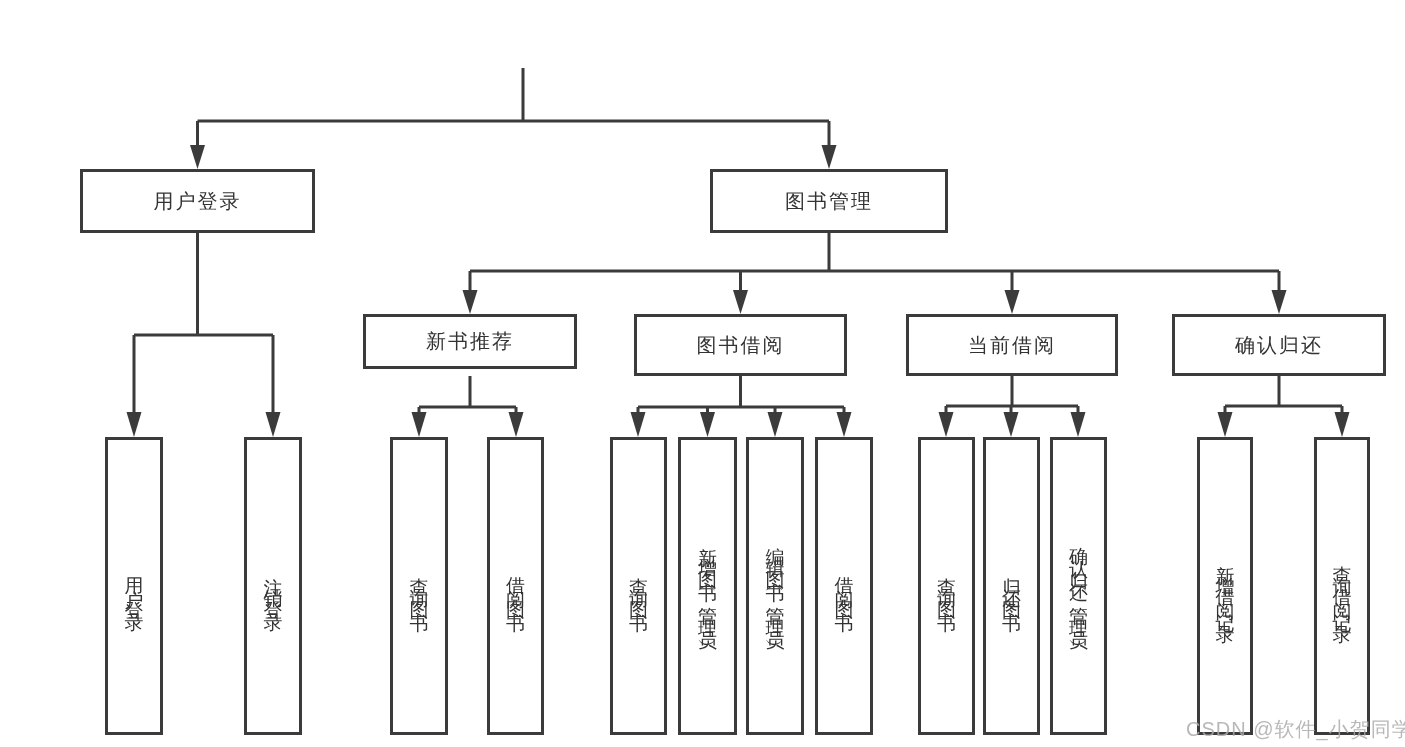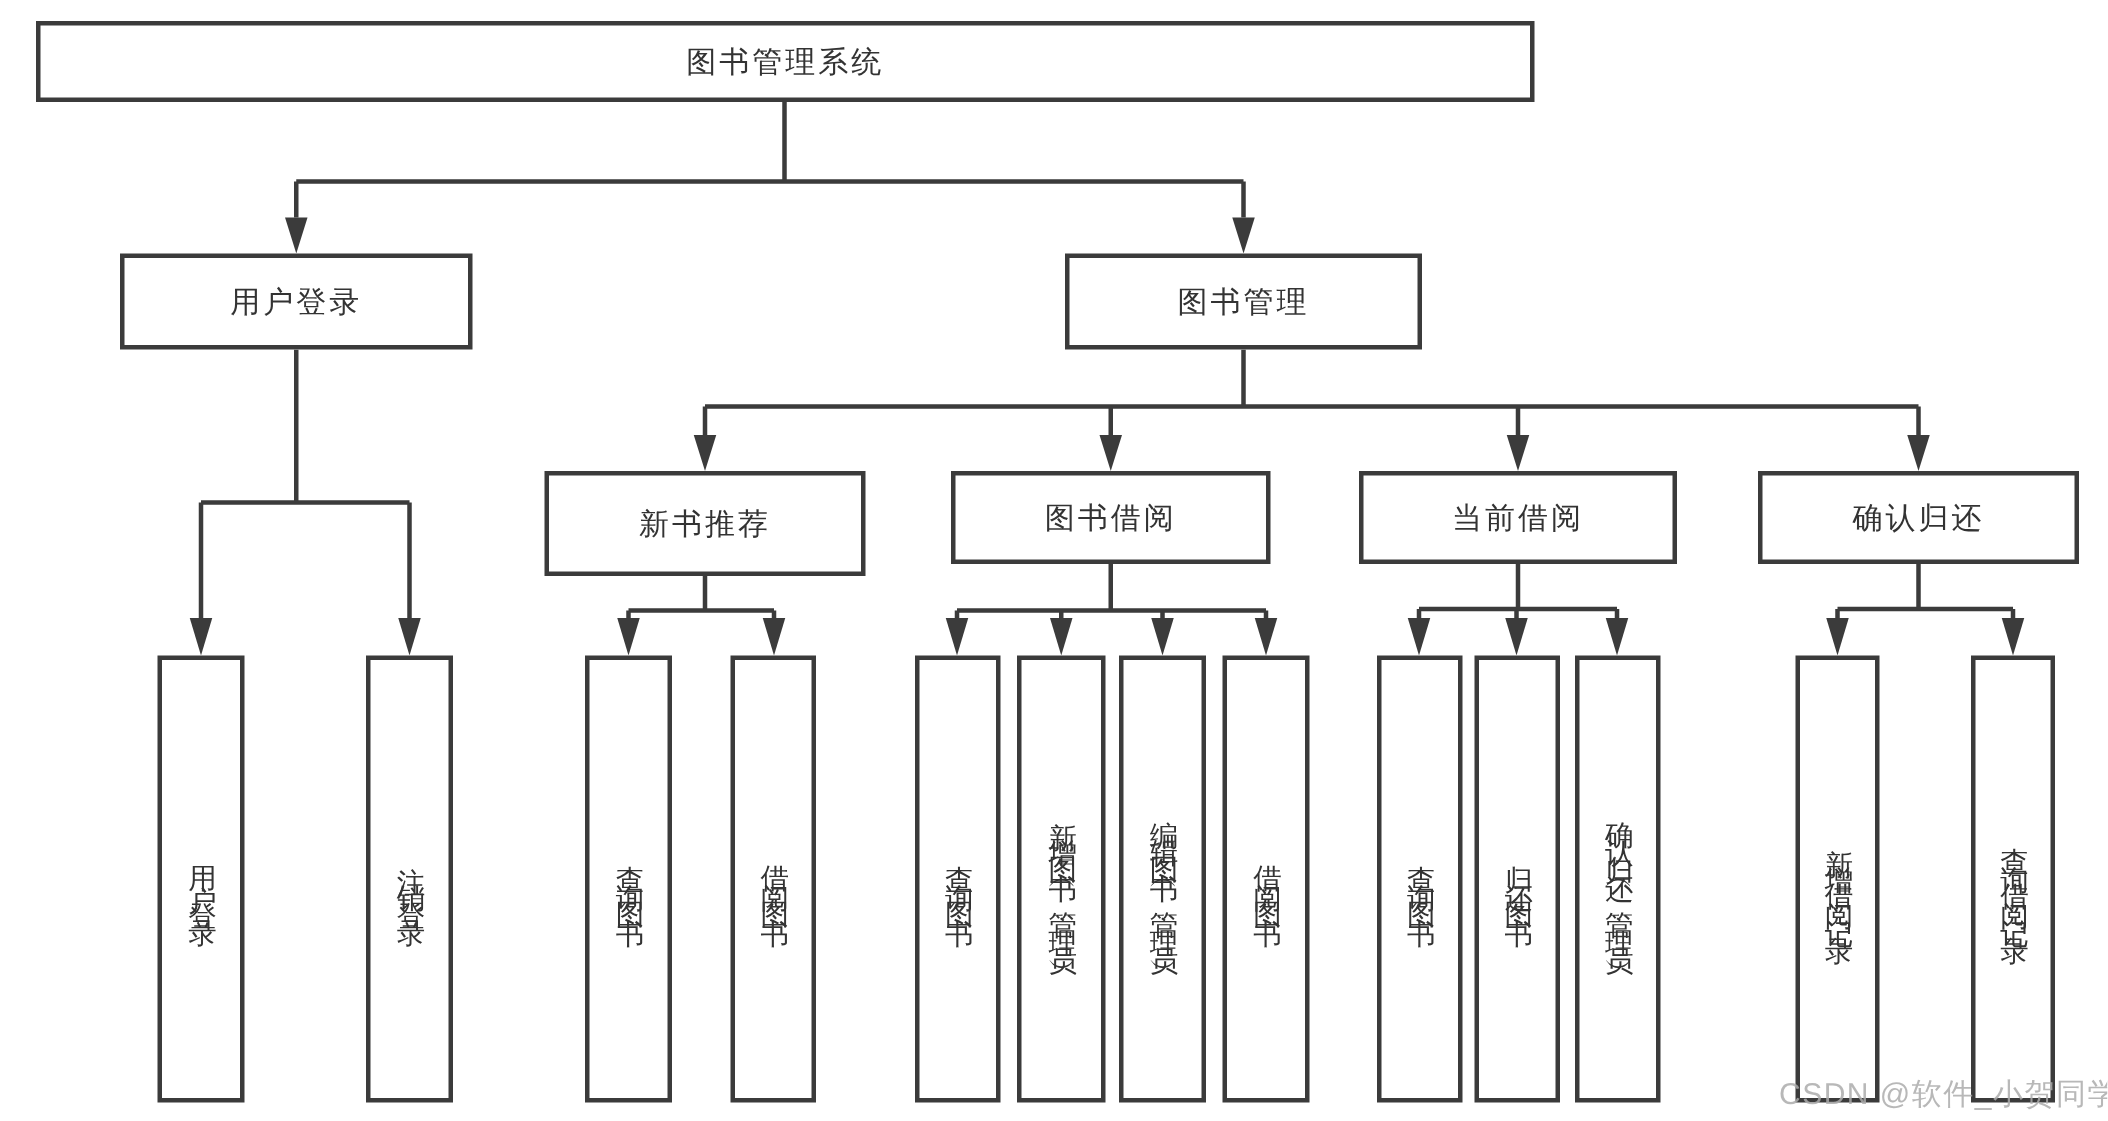--- a/index.html
+++ b/index.html
@@ -90,32 +90,29 @@
       <polygon points="767.5,412 782.5,412 775,437"></polygon>
       <polygon points="836.5,412 851.5,412 844,437"></polygon>
       <polygon points="938.5,412 953.5,412 946,437"></polygon>
       <polygon points="1003.5,412 1018.5,412 1011,437"></polygon>
       <polygon points="1070.5,412 1085.5,412 1078,437"></polygon>
       <polygon points="1217.5,412 1232.5,412 1225,437"></polygon>
       <polygon points="1334.5,412 1349.5,412 1342,437"></polygon>
     </g>
   </svg>
 
-  <div class="node" style="left:24px;top:14px;width:999px;height:54px;">
-    <span class="lbl">图书管理系统</span>
-  </div>
 
   <div class="node" style="left:80px;top:169px;width:235px;height:64px;">
     <span class="lbl">用户登录</span>
   </div>
   <div class="node" style="left:710px;top:169px;width:238px;height:64px;">
     <span class="lbl">图书管理</span>
   </div>
 
-  <div class="node" style="left:363px;top:314px;width:214px;height:70px;text-align:right;">
+  <div class="node" style="left:363px;top:314px;width:214px;height:55px;text-align:right;">
     <span class="lbl">新书推荐</span>
   </div>
   <div class="node" style="left:634px;top:314px;width:213px;height:62px;text-align:right;">
     <span class="lbl">图书借阅</span>
   </div>
   <div class="node" style="left:906px;top:314px;width:212px;height:62px;">
     <span class="lbl">当前借阅</span>
   </div>
   <div class="node" style="left:1172px;top:314px;width:214px;height:62px;">
     <span class="lbl">确认归还</span>

